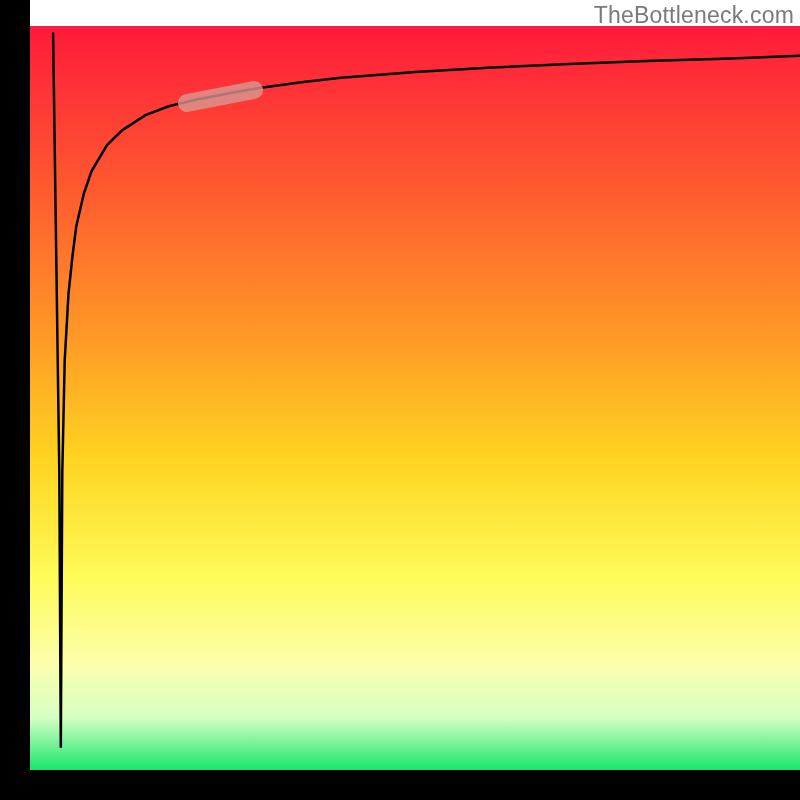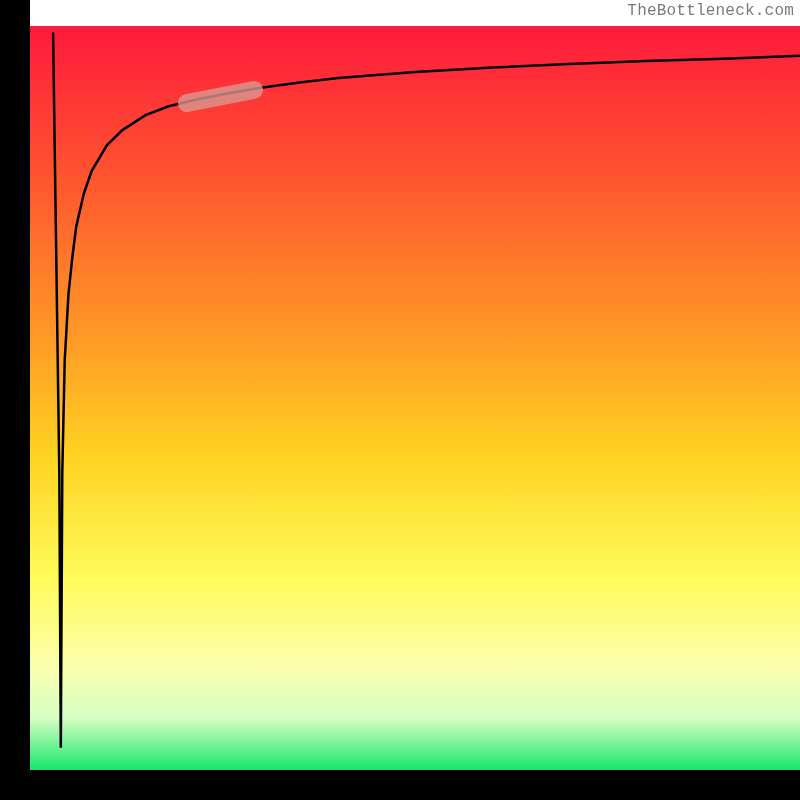--- a/index.html
+++ b/index.html
@@ -17,22 +17,22 @@
     height: 800px;
   }
   svg {
     display: block;
   }
   .watermark {
     position: absolute;
     top: 2px;
     right: 6px;
     color: #7a7a7a;
-    font-size: 16px;
-    font-family: Liberation Mono, monospace;
+    font-size: 23px;
+    font-family: Liberation Sans, sans-serif;
     letter-spacing: 0.2px;
     user-select: none;
   }
 </style>
 </head>
 <body>
 
 <div class="chart-wrap">
 
   <svg width="800" height="800" viewBox="0 0 800 800" xmlns="http://www.w3.org/2000/svg">

